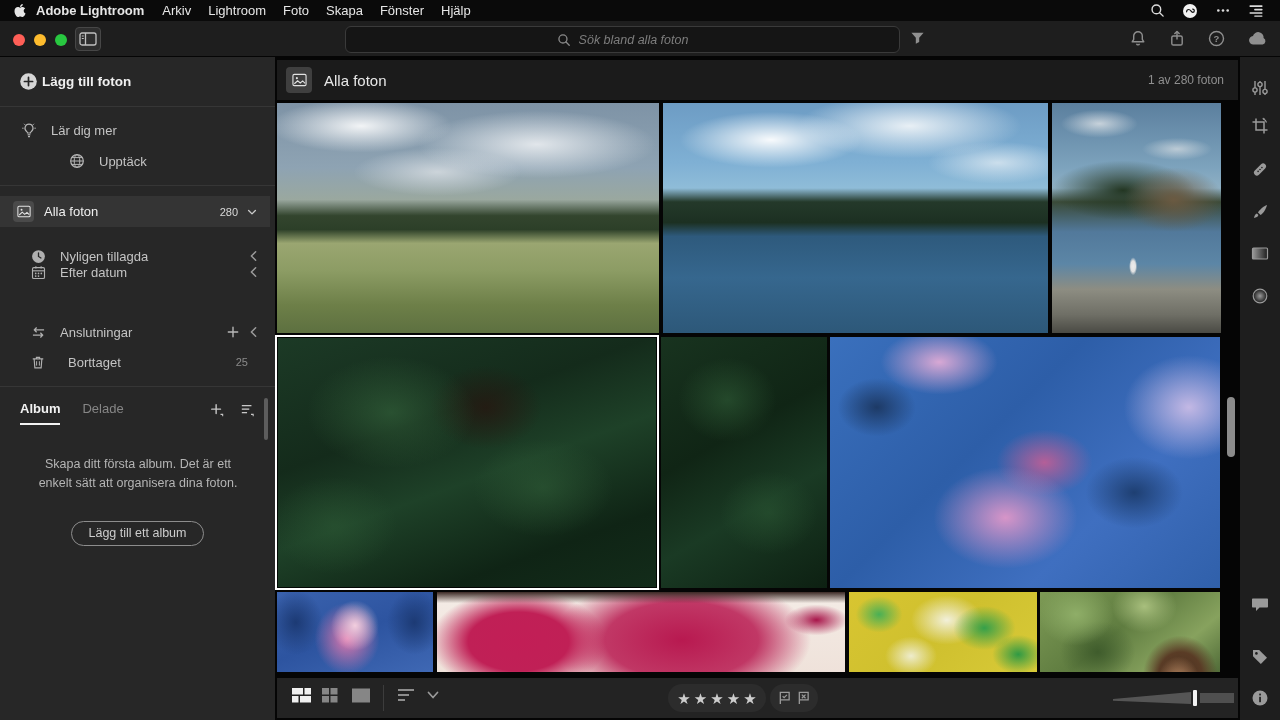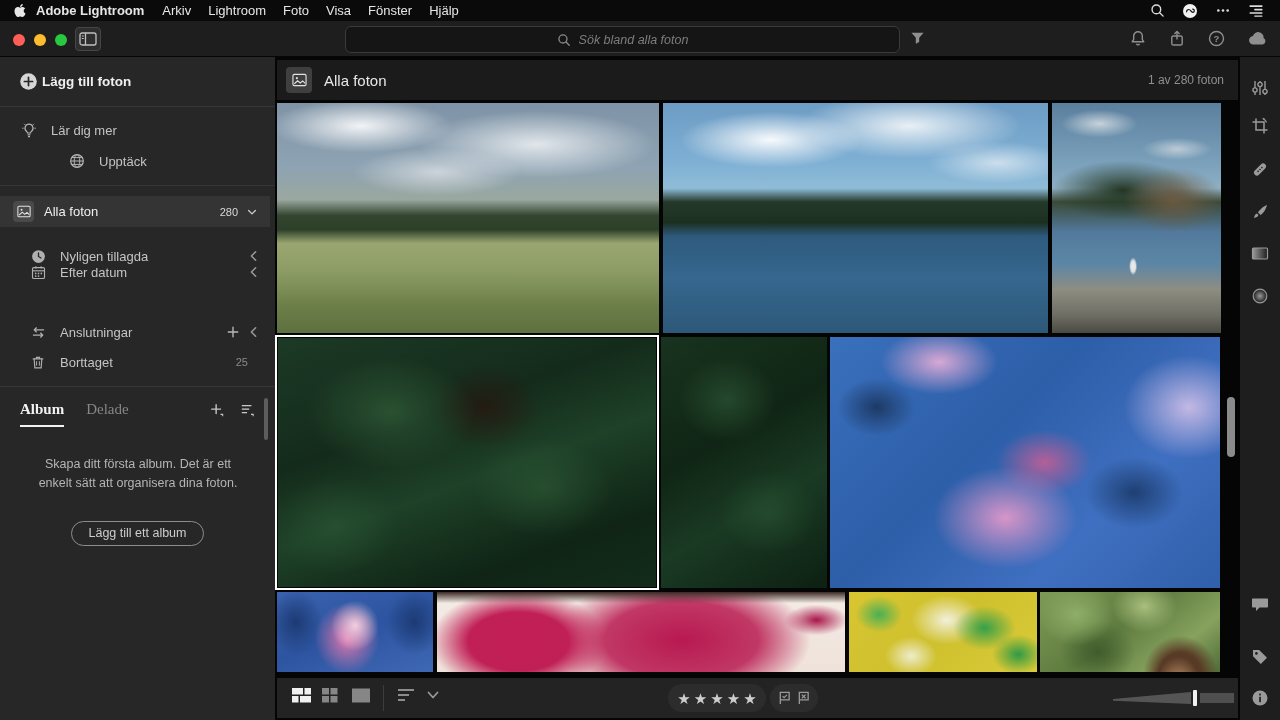--- a/index.html
+++ b/index.html
@@ -44,21 +44,21 @@
   .srow .ic { width:16px; display:flex; justify-content:center; margin:0 14px 0 21px; }
   .srow.indent .ic { margin-left:30px; }
   .srow .spacer { flex:1; }
   .srow .count { font-size:11px; color:#d8d8d8; margin-right:8px; }
   .srow .count.dim { color:#8a8a8a; margin-right:22px; }
   .srow .tail { margin-right:12px; display:flex; align-items:center; gap:10px; }
   .srow.sel { background:#343434; height:31px; color:#f0f0f0; }
   .iconbox { width:21px; height:21px; background:#4a4a4a; border-radius:4px;
     display:flex; align-items:center; justify-content:center; margin:0 10px 0 13px; }
   .tabsrow { position:absolute; left:20px; top:344px; width:235px; height:26px;
-    display:flex; align-items:flex-start; font-size:15px;font-family:Liberation Serif, serif; }
+    display:flex; align-items:flex-start; font-size:13px; }
   .tab-album { color:#f2f2f2; font-weight:700; padding-bottom:7px; border-bottom:2px solid #f2f2f2; }
   .tab-delade { color:#868686; margin-left:22px; }
   .tabsrow .ticons { margin-left:auto; display:flex; gap:16px; align-items:center; padding-top:2px; }
   .sb-scroll { position:absolute; left:264px; top:341px; width:4px; height:42px;
     background:#5d5d5d; border-radius:2px; }
   .emptytext { position:absolute; left:28px; top:398px; width:220px;
     text-align:center; font-size:12.5px; line-height:1.55; color:#b5b5b5; }
   .addalbum { position:absolute; left:50%; transform:translateX(-50%); top:464px;
     height:25px; padding:0 17px; border:1px solid #8d8d8d; border-radius:13px;
     background:transparent; color:#cdcdcd; font-size:12.5px; line-height:23px;
@@ -173,21 +173,21 @@
   <div class="menubar">
     <span class="apple">
       <svg width="12" height="15" viewBox="0 0 384 512" fill="#e6e6e6">
           <path d="M318.7 268.7c-.2-36.7 16.4-64.4 50-84.8-18.8-26.9-47.2-41.7-84.7-44.6-35.5-2.7-74.3 20.7-88.5 20.7-15 0-49.4-19.7-76.4-19.7C63.3 141.2 4 184.8 4 273.5q0 39.3 14.4 81.2c12.8 36.7 59 126.7 107.2 125.2 25.2-.6 43-17.9 75.8-17.9 31.8 0 48.3 17.9 76.4 17.9 48.6-.7 90.4-82.5 102.6-119.3-65.2-30.7-61.7-90-61.7-91.9zm-56.6-164.2c27.3-32.4 24.8-61.9 24-72.5-24.1 1.4-52 16.4-67.9 34.9-17.5 19.8-27.8 44.3-25.6 71.9 26.1 2 49.9-11.4 69.5-34.3z"></path>
         </svg>
     </span>
     <span class="appname">Adobe Lightroom</span>
     <span class="mitem">Arkiv</span>
     <span class="mitem">Lightroom</span>
     <span class="mitem">Foto</span>
-    <span class="mitem">Visa</span>
+    <span class="mitem">Skapa</span>
     <span class="mitem">Fönster</span>
     <span class="mitem">Hjälp</span>
     <span class="mright">
       <span>
         <svg width="15" height="15" viewBox="0 0 16 16">
             <circle cx="6.8" cy="6.8" r="4.6" fill="none" stroke="#dcdcdc" stroke-width="1.5"></circle>
             <line x1="10.3" y1="10.3" x2="14" y2="14" stroke="#dcdcdc" stroke-width="1.5" stroke-linecap="round"></line>
           </svg>
       </span>
       <span>
@@ -382,21 +382,21 @@
             </svg>
         </span>
         <span>
           <svg width="9" height="12" viewBox="0 0 10 14">
               <polyline points="7.5,2 2.5,7 7.5,12" fill="none" stroke="#9a9a9a" stroke-width="1.7" stroke-linecap="round" stroke-linejoin="round"></polyline>
             </svg>
         </span>
       </span>
     </div>
 
-    <div class="srow indent" style="top:290px;">
+    <div class="srow indent" style="top:290px;gap:8px;">
       <span class="ic">
         <svg width="14" height="15" viewBox="0 0 16 17">
             <path d="M2 4.4h12M6.2 4.4V2.6h3.6v1.8" fill="none" stroke="#b0b0b0" stroke-width="1.3"></path>
             <path d="M3.6 4.4l.8 10.2h7.2l.8-10.2" fill="none" stroke="#b0b0b0" stroke-width="1.3"></path>
             <line x1="6.4" y1="7" x2="6.4" y2="12" stroke="#b0b0b0" stroke-width="1.1"></line>
             <line x1="9.6" y1="7" x2="9.6" y2="12" stroke="#b0b0b0" stroke-width="1.1"></line>
           </svg>
       </span>
       <span>Borttaget</span>
       <span class="spacer"></span>

